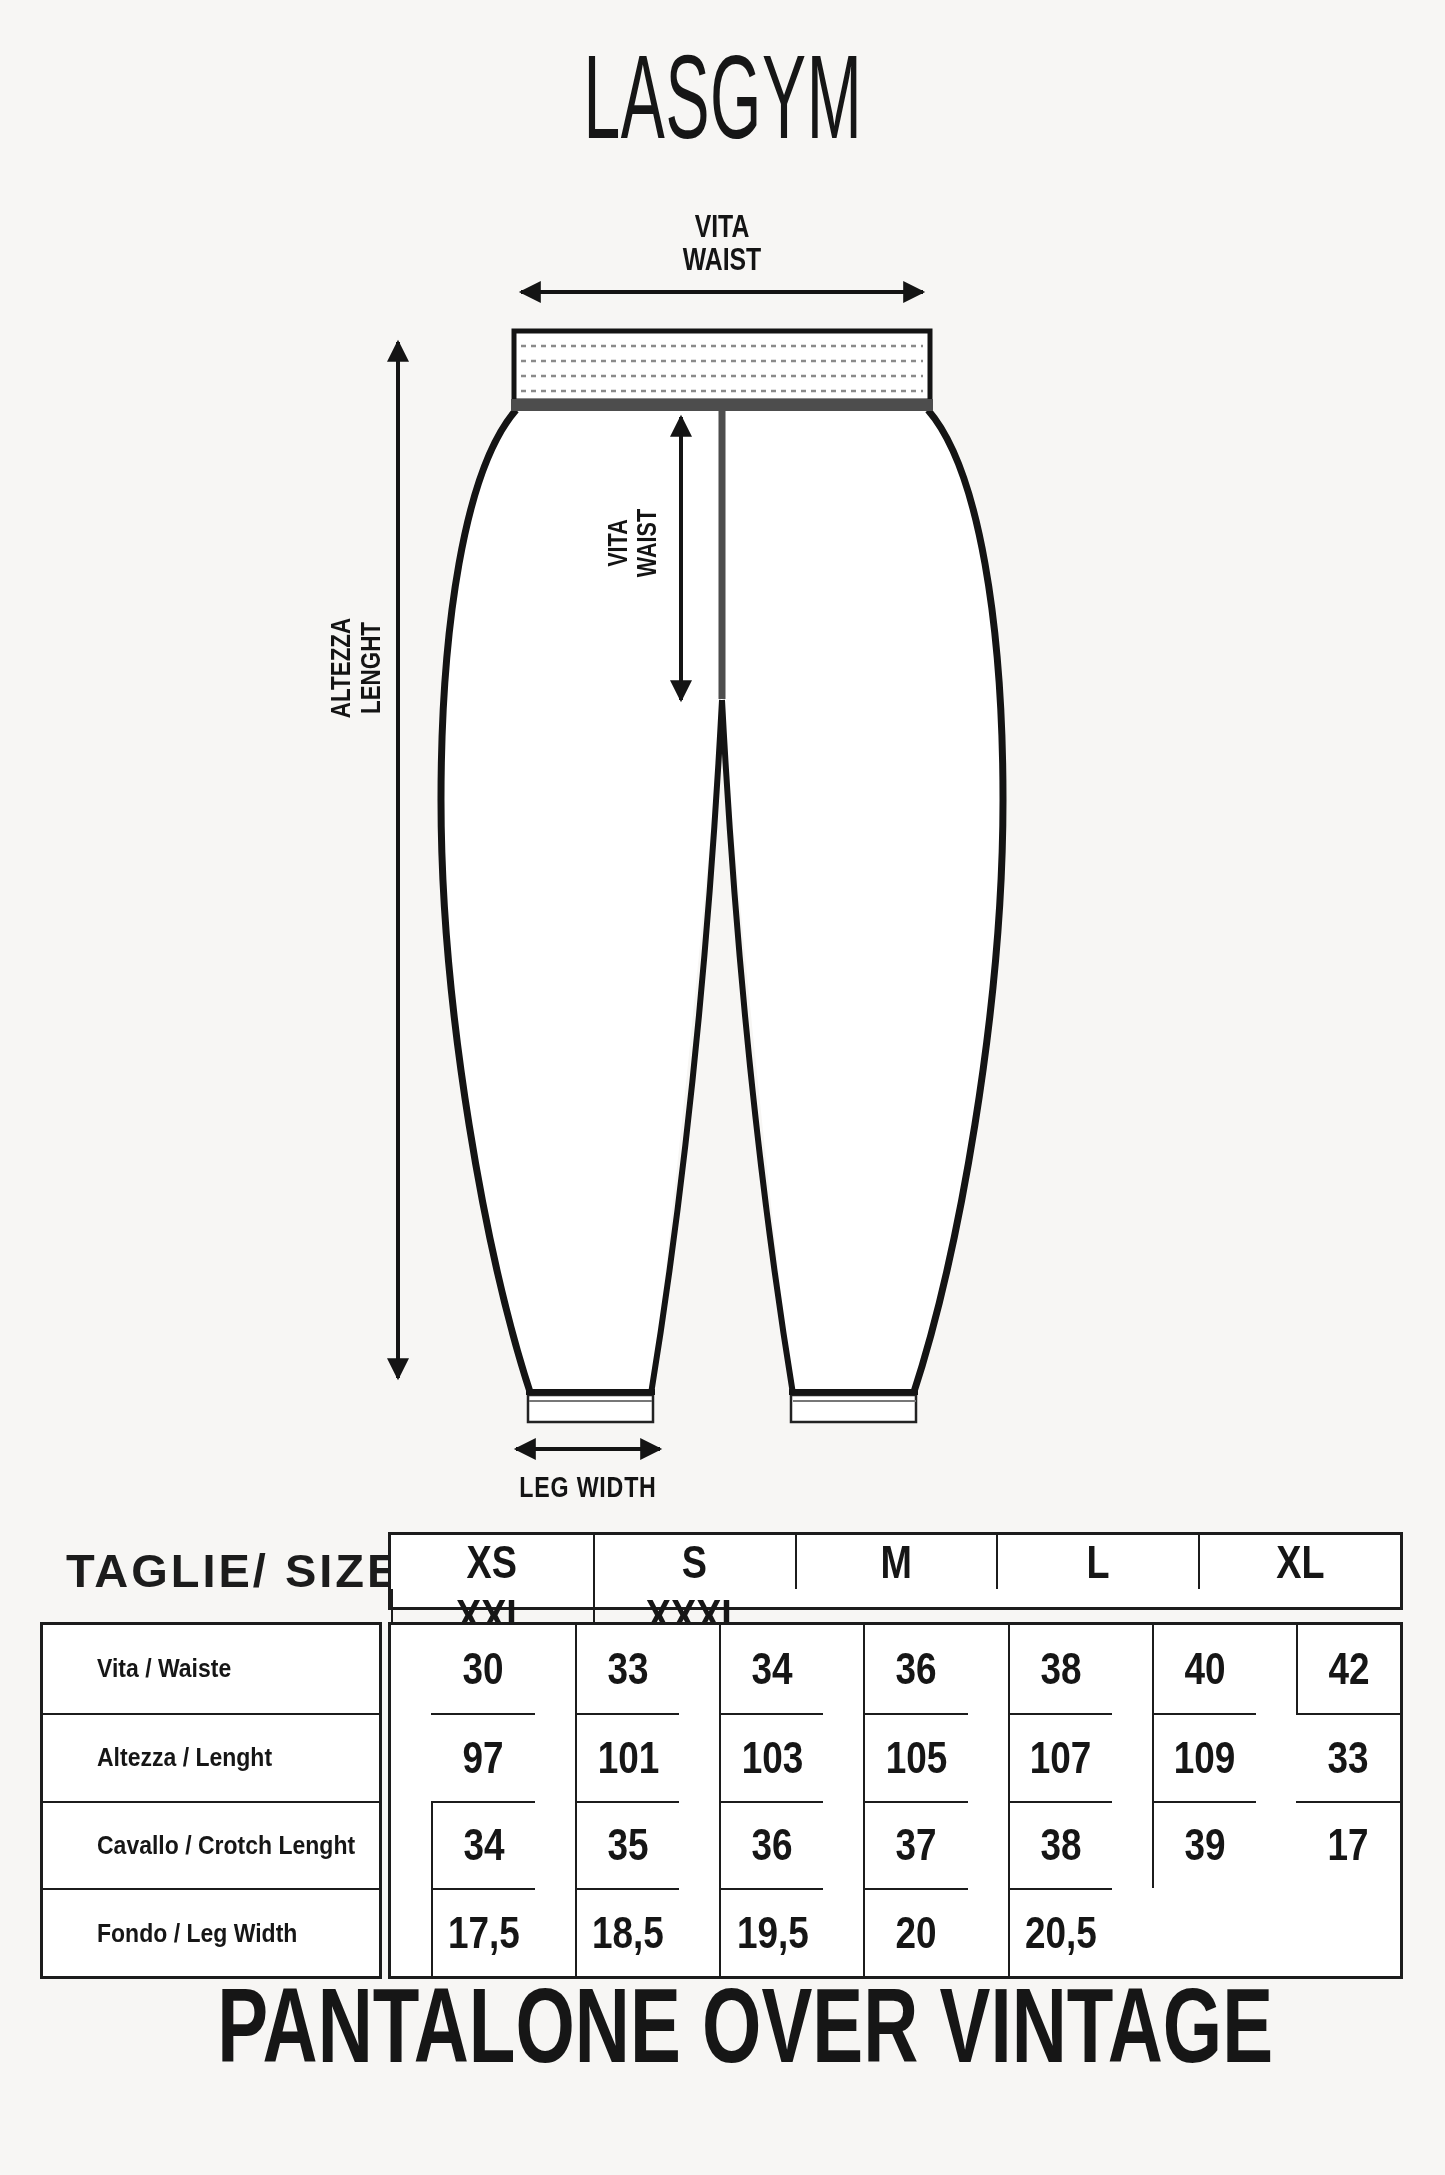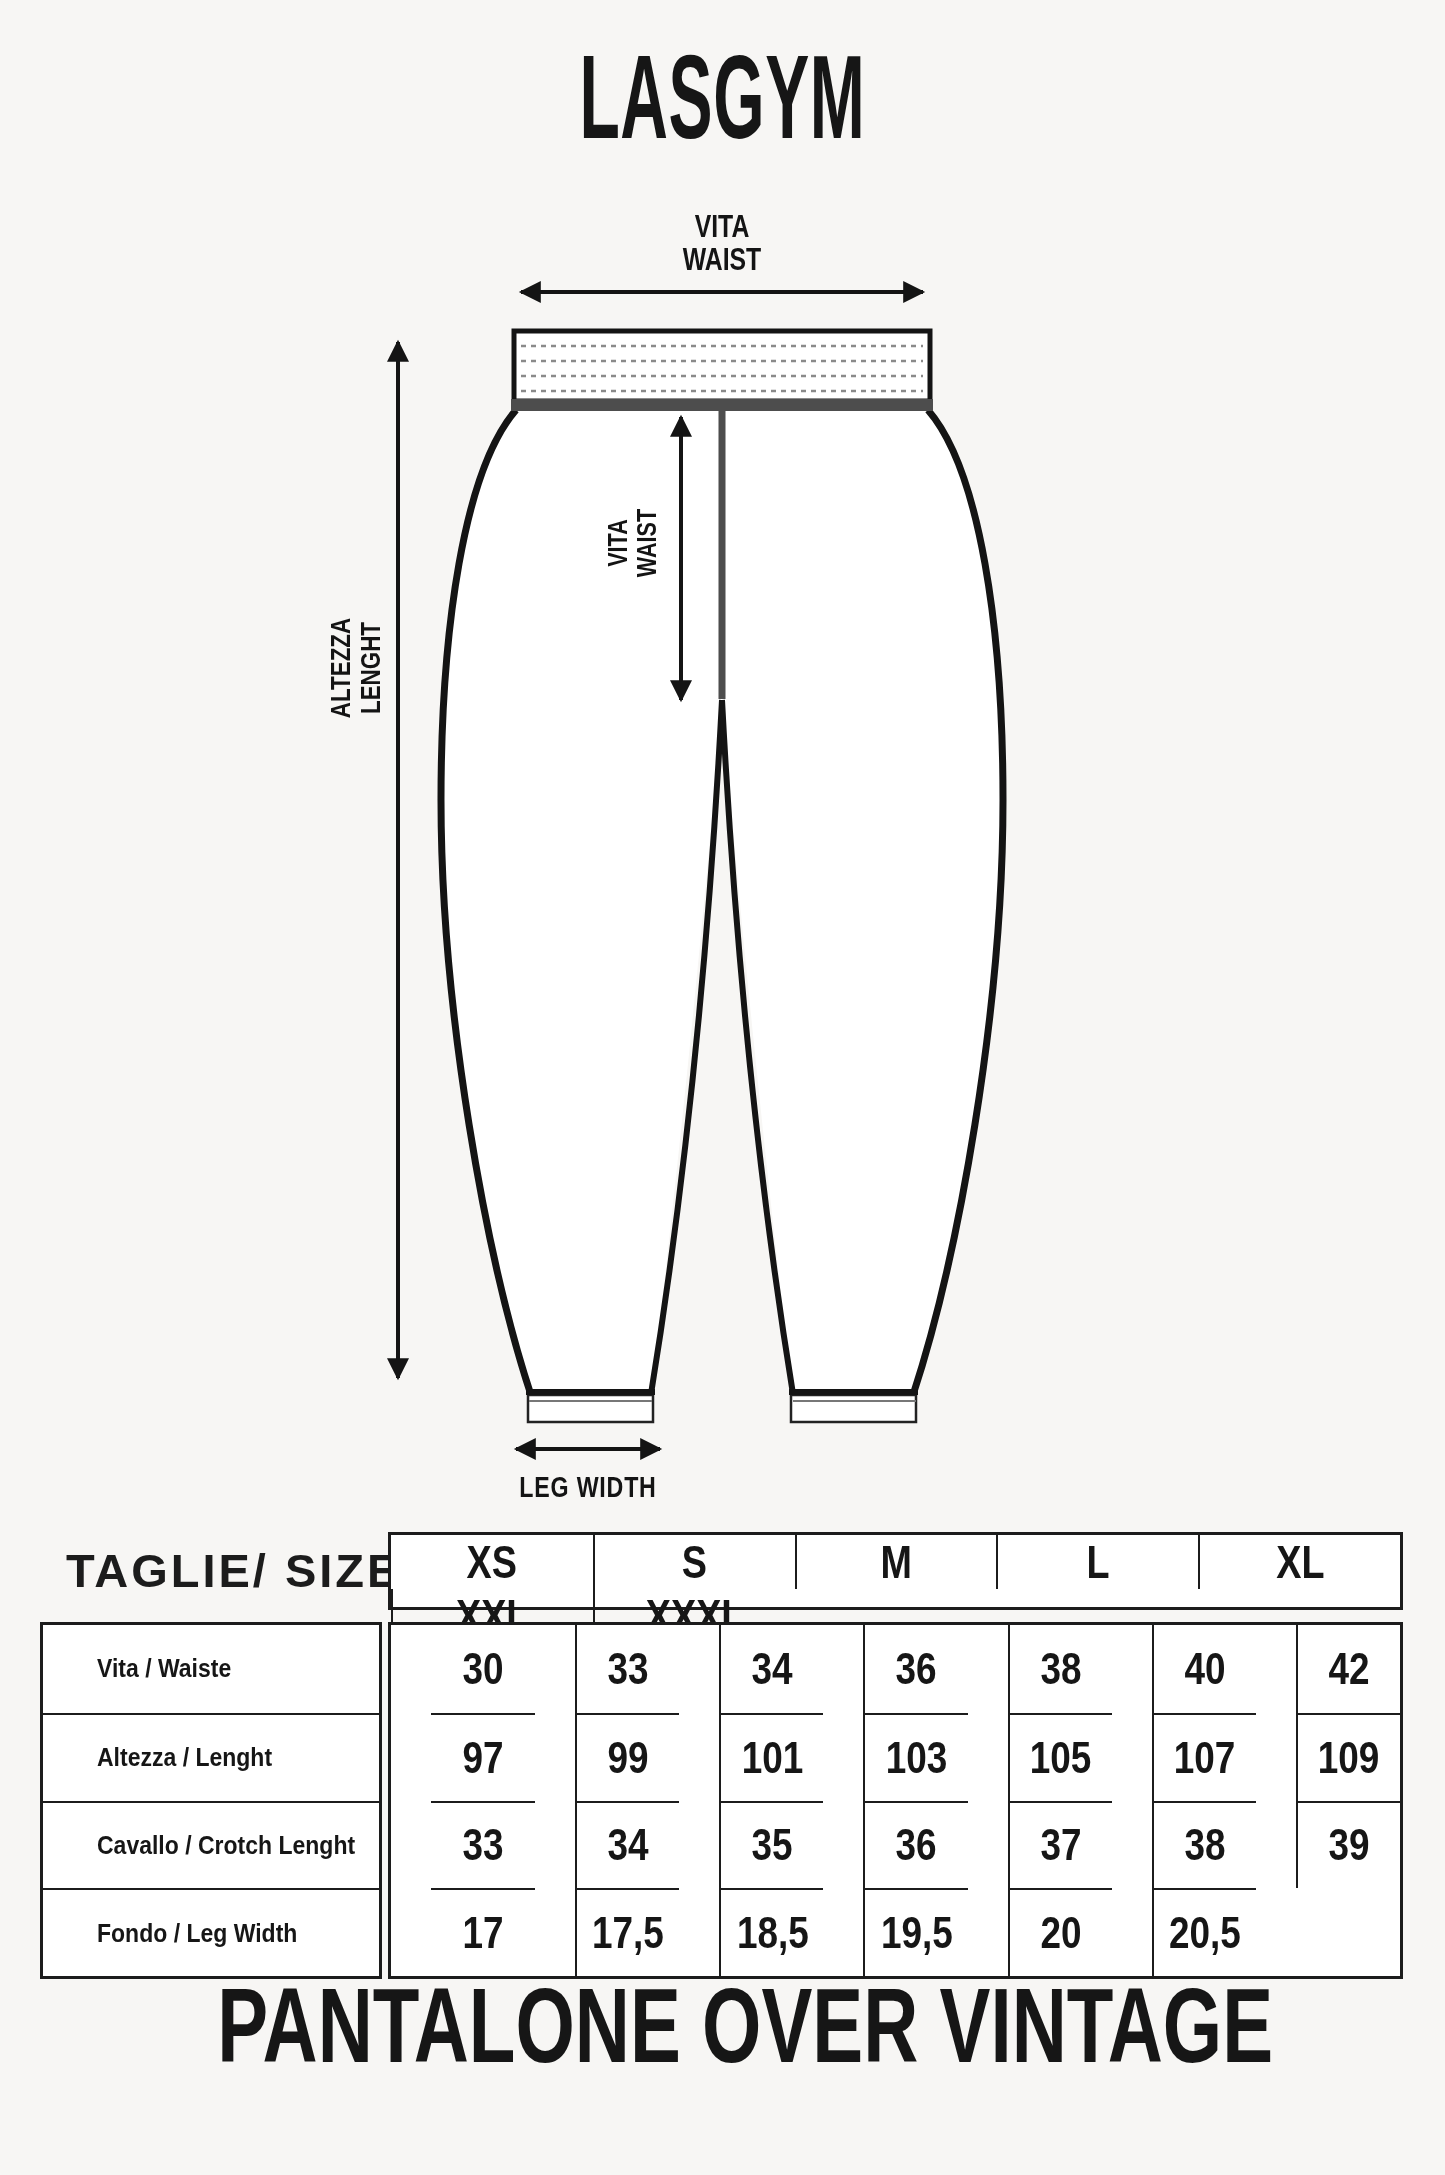--- a/index.html
+++ b/index.html
@@ -4,21 +4,21 @@
 <style>
   html,body { margin:0; padding:0; }
   body { background:#e9e9e9; font-family:"Liberation Sans","DejaVu Sans",sans-serif; }
   .page {
     position:relative; width:1445px; height:2175px; margin:0 auto;
     background:#f7f6f4; overflow:hidden; color:#161616;
   }
   
   .brand {
     position:absolute; top:38px; left:0; width:1445px; margin:0;
-    text-align:center; font-size:118px; font-weight:700; line-height:1; white-space:nowrap;
+    text-align:center; font-size:118px; font-weight:400; line-height:1; white-space:nowrap;
   }
   .brand .cx { display:inline-block; transform:scaleX(0.56); transform-origin:center; letter-spacing:1px; }
   .product {
     position:absolute; top:1972px; left:12px; width:1445px; margin:0;
     text-align:center; font-size:106px; font-weight:700; line-height:1; white-space:nowrap;
   }
   .product .cx { display:inline-block; transform:scaleX(0.72); transform-origin:center; }
   
   .diagram { position:absolute; top:0; left:0; width:1445px; height:1520px; }
   .diagram svg { position:absolute; top:0; left:0; }
@@ -196,23 +196,20 @@
         <span class="cx">40</span>
       </div>
     <div class="cell bl">
         <span class="cx">42</span>
       </div>
 
     <div class="cell bt">
         <span class="cx">97</span>
       </div>
     <div class="cell bl bt">
-        <span class="cx">99</span>
-      </div>
-    <div class="cell bl bt">
         <span class="cx">101</span>
       </div>
     <div class="cell bl bt">
         <span class="cx">103</span>
       </div>
     <div class="cell bl bt">
         <span class="cx">105</span>
       </div>
     <div class="cell bl bt">
         <span class="cx">107</span>

